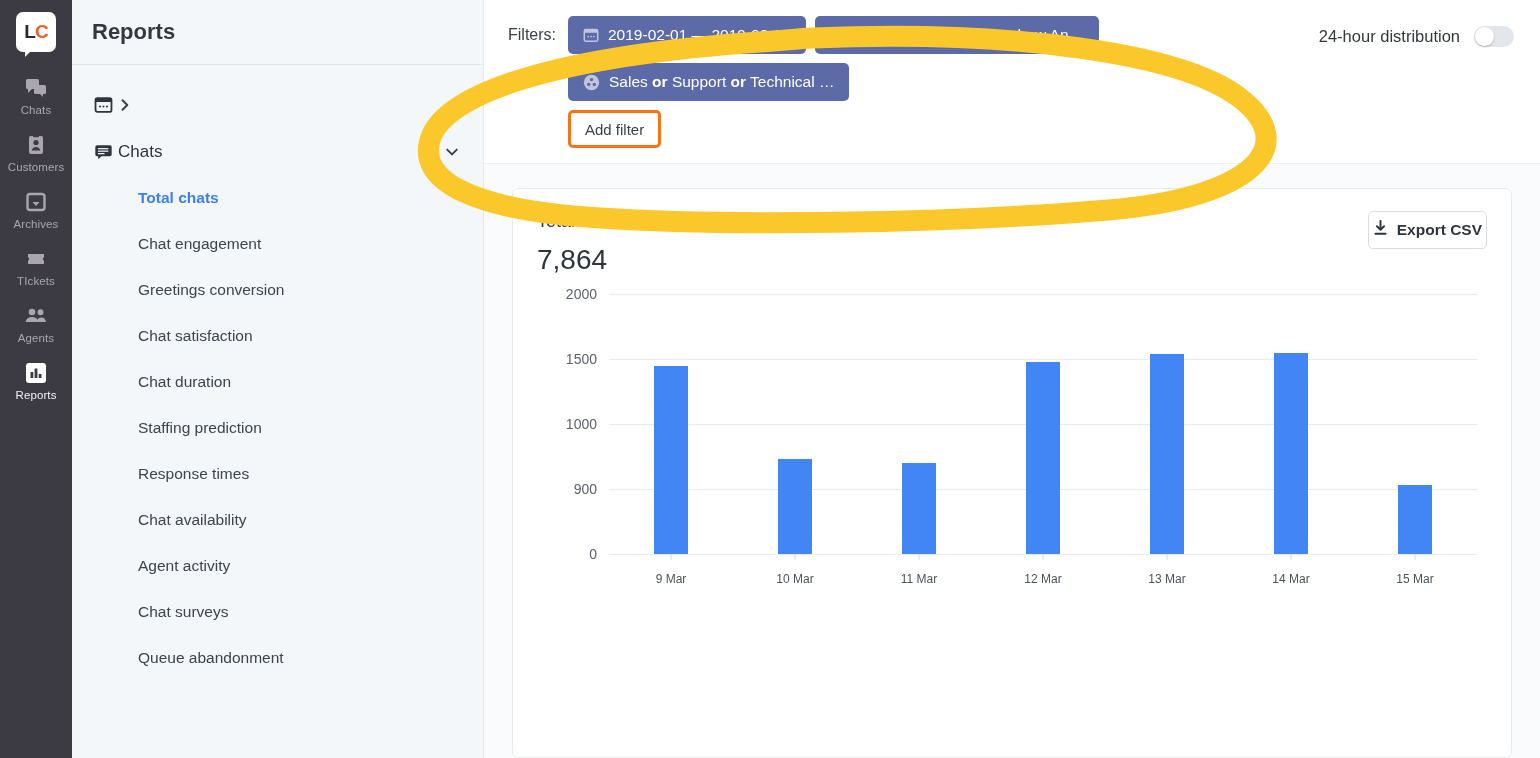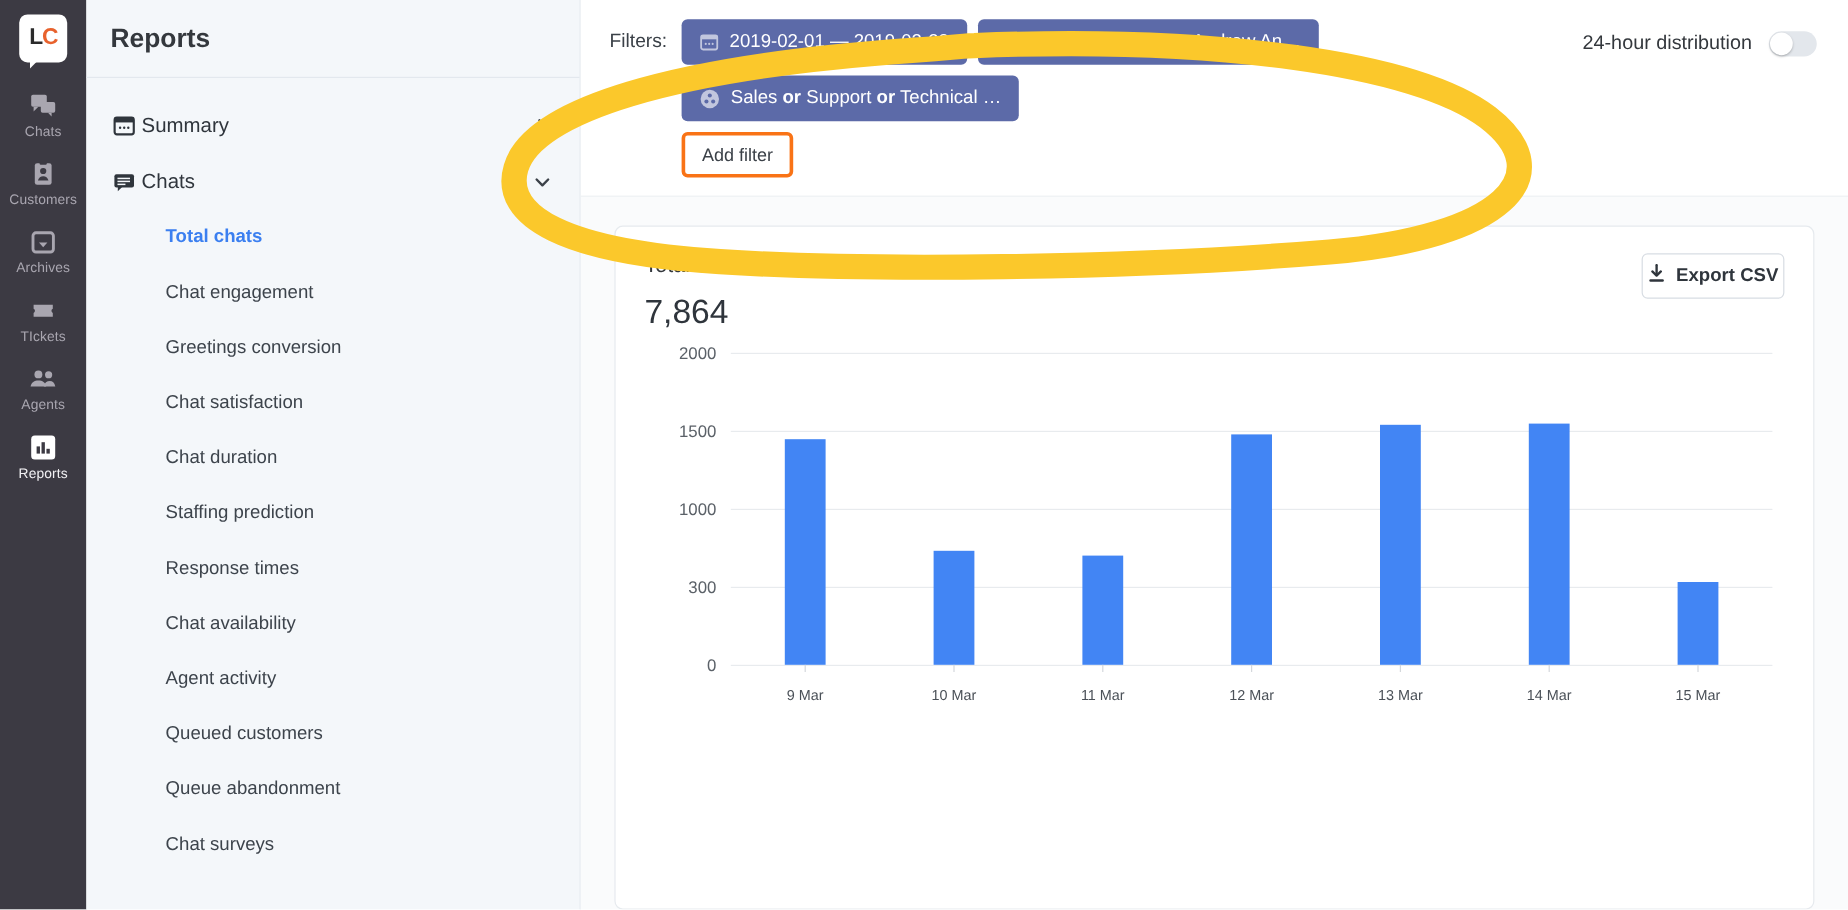--- a/index.html
+++ b/index.html
@@ -244,21 +244,20 @@
       <div class="nav-group">
         <span class="gi">
           <svg width="19" height="19" viewBox="0 0 20 20">
               <rect x="1.6" y="3.2" width="16.8" height="14.6" rx="2" fill="none" stroke="#2f353c" stroke-width="1.9"></rect>
               <rect x="1.6" y="3.2" width="16.8" height="4.2" fill="#2f353c"></rect>
               <circle cx="6.4" cy="12" r="1.05" fill="#2f353c"></circle>
               <circle cx="10" cy="12" r="1.05" fill="#2f353c"></circle>
               <circle cx="13.6" cy="12" r="1.05" fill="#2f353c"></circle>
             </svg>
         </span>
-        <span class="gl">Summary</span>
         <span class="chev">
           <svg width="14" height="14" viewBox="0 0 14 14">
               <path d="M4.5 2.2 L9.3 7 L4.5 11.8" fill="none" stroke="#3c4249" stroke-width="2" stroke-linecap="round" stroke-linejoin="round"></path>
             </svg>
         </span>
       </div>
 
       <div class="nav-group">
         <span class="gi">
           <svg width="19" height="19" viewBox="0 0 20 20">
@@ -298,27 +297,24 @@
       <div class="nav-sub">
           <span>Response times</span>
         </div>
       <div class="nav-sub">
           <span>Chat availability</span>
         </div>
       <div class="nav-sub">
           <span>Agent activity</span>
         </div>
       <div class="nav-sub">
-          <span>Queued customers</span>
+          <span>Chat surveys</span>
         </div>
       <div class="nav-sub">
           <span>Queue abandonment</span>
-        </div>
-      <div class="nav-sub">
-          <span>Chat surveys</span>
         </div>
     </div>
   </div>
 
   <div class="main">
 
     <div class="filterbar">
       <div class="fb-row">
         <div class="fb-label">Filters:</div>
         <div>
@@ -395,21 +391,21 @@
             </span>
             <span>Export CSV</span>
           </div>
         </div>
 
         <div class="chart">
           <div class="plot" id="plot">
               <div class="gridline" style="top: 100%;"></div>
               <div class="ytick" style="top: 100%;">0</div>
               <div class="gridline" style="top: 75%;"></div>
-              <div class="ytick" style="top: 75%;">300</div>
+              <div class="ytick" style="top: 75%;">900</div>
               <div class="gridline" style="top: 50%;"></div>
               <div class="ytick" style="top: 50%;">1000</div>
               <div class="gridline" style="top: 25%;"></div>
               <div class="ytick" style="top: 25%;">1500</div>
               <div class="gridline" style="top: 0%;"></div>
               <div class="ytick" style="top: 0%; margin-left: 12px;">2000</div>
               <div class="bars">
                 <div class="bcol">
                   <div class="bar" title="9 Mar: 1450" style="height: 72.5%; background: rgb(66, 133, 244);"></div>
                   <div class="tickmark"></div>

